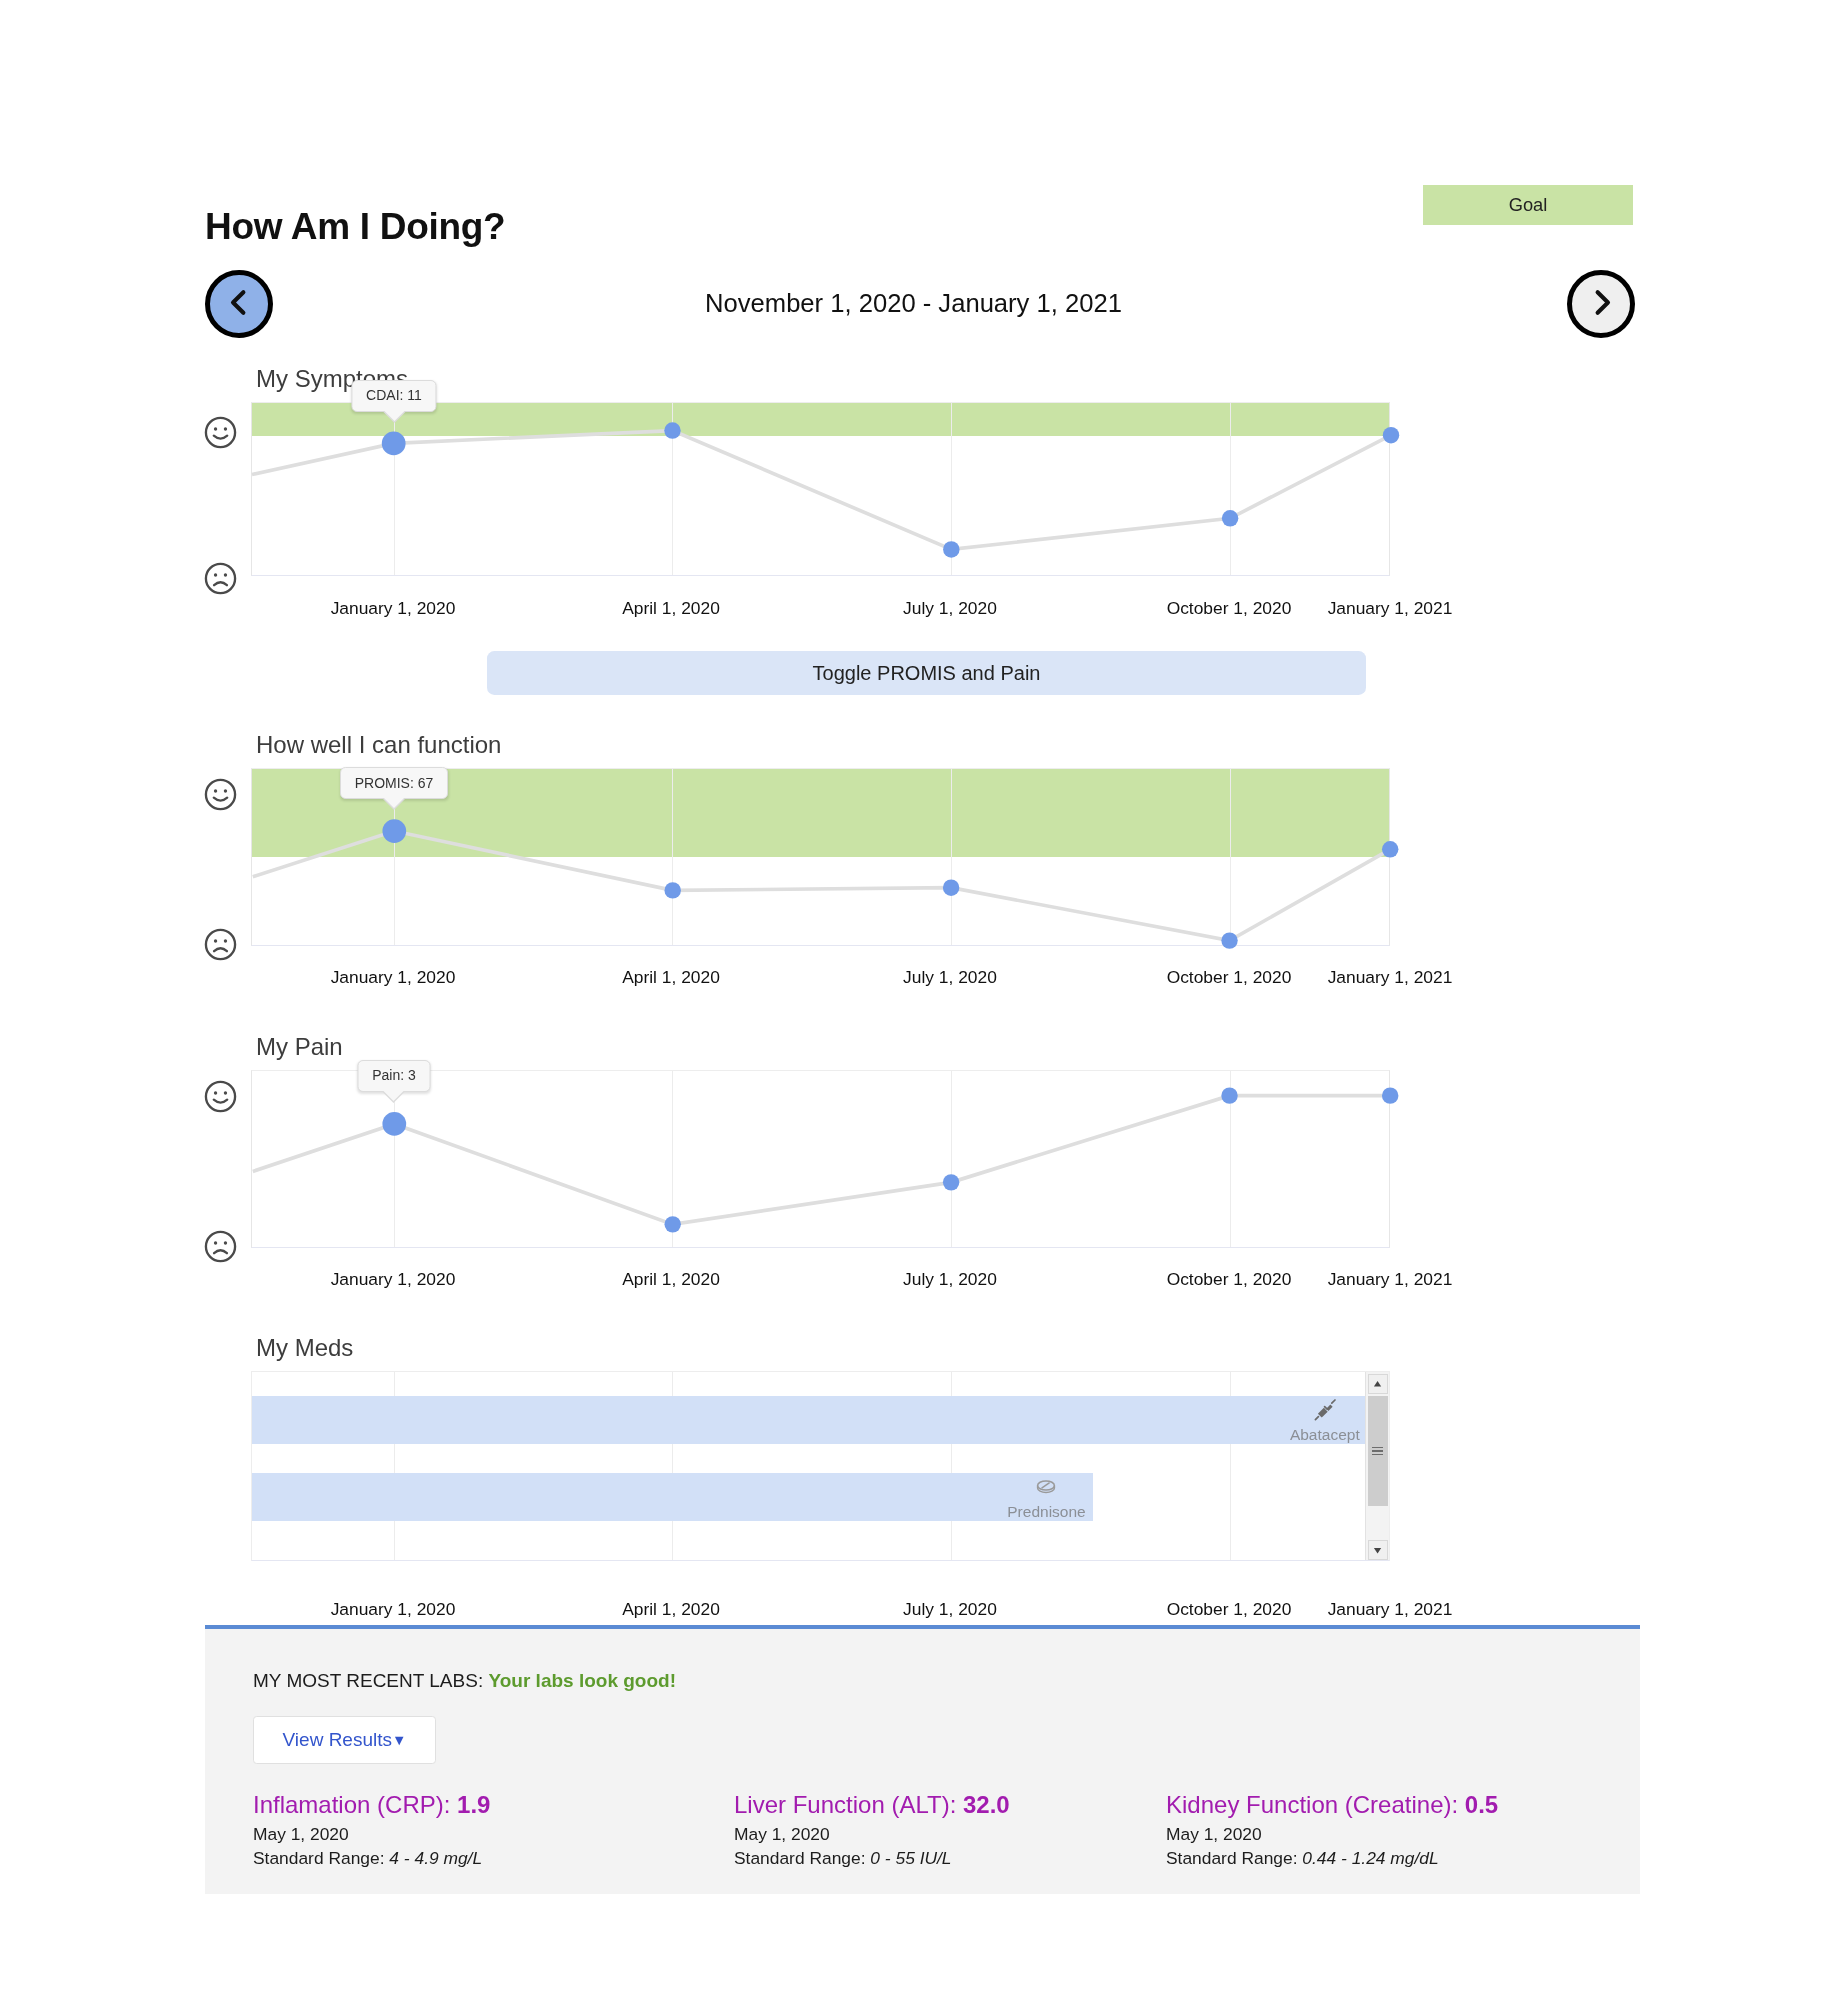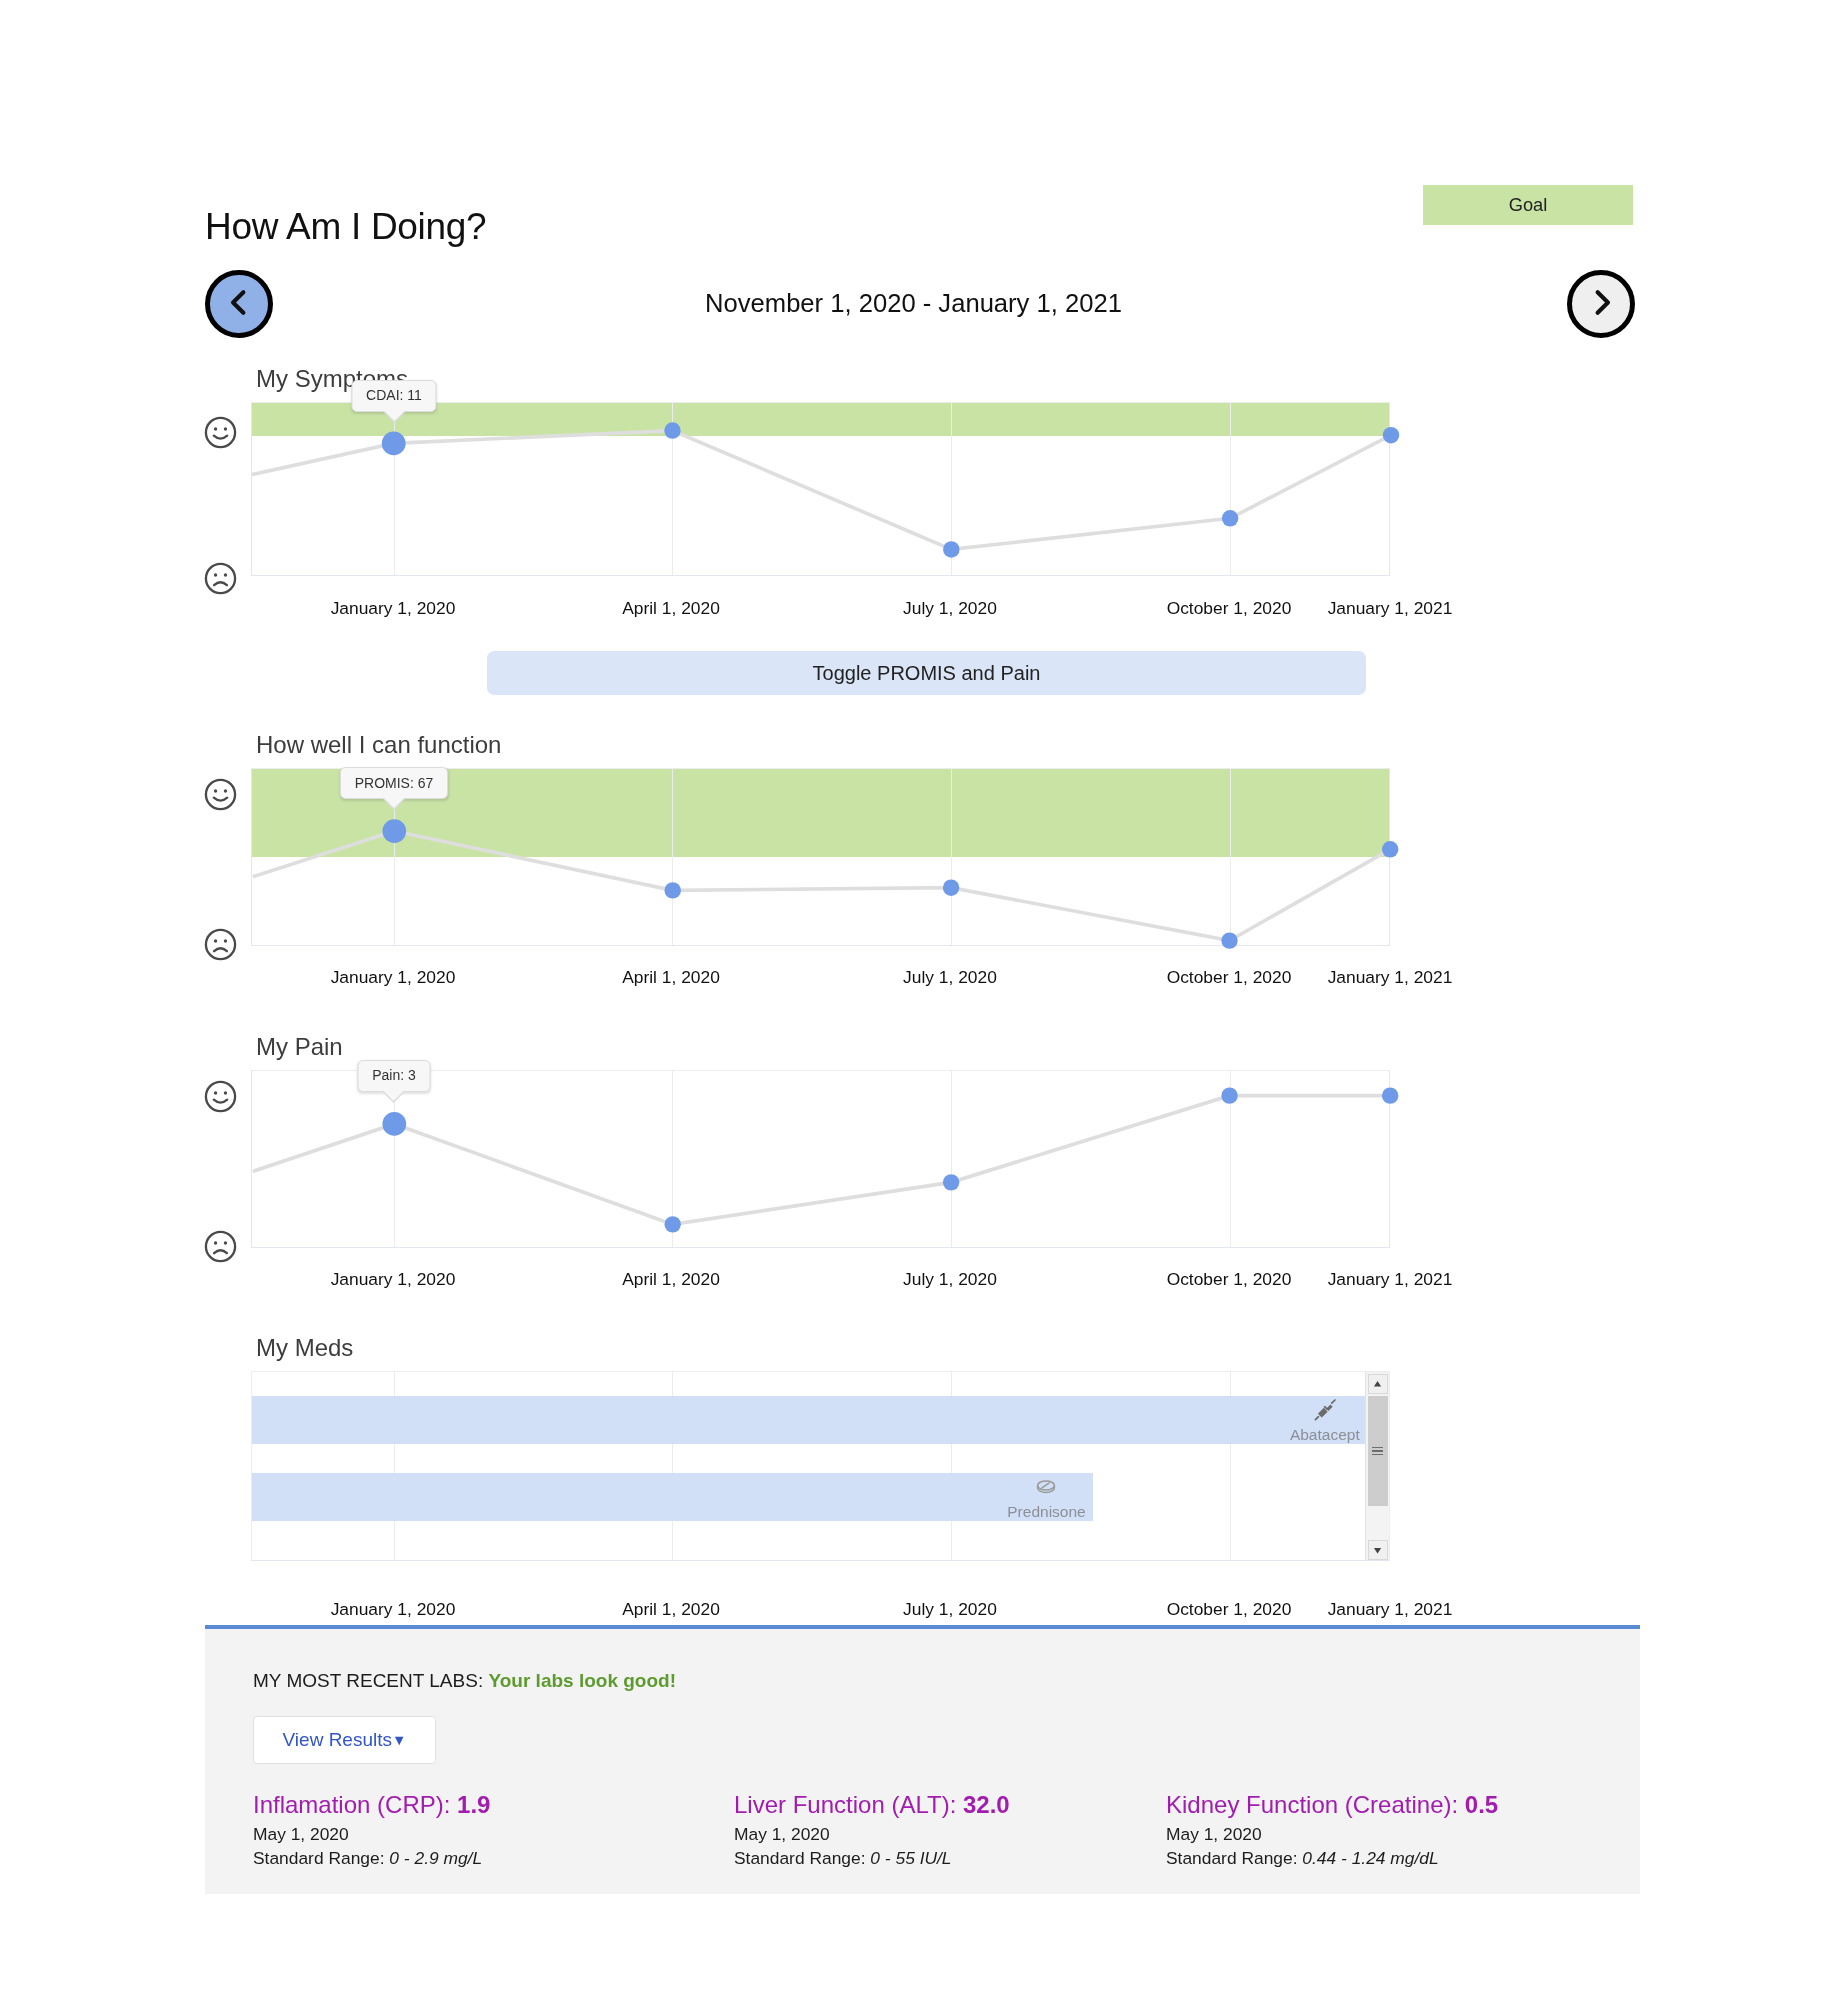--- a/index.html
+++ b/index.html
@@ -15,21 +15,21 @@
   
   .goal-badge {
     position: absolute; left: 1423px; top: 185px;
     width: 210px; height: 40px;
     background: #c9e3a5;
     display: flex; align-items: center; justify-content: center;
     font-size: 18.3px; color: #222;
   }
   .page-title {
     position: absolute; left: 205px; top: 206px;
-    font-size: 37px; font-weight: 400; letter-spacing: -0.3px; color: #111;
+    font-size: 37px; font-weight: 700; letter-spacing: -0.3px; color: #111;
   }
   .date-range {
     position: absolute; left: 0; top: 289px; width: 1827px;
     text-align: center; font-size: 25.6px; color: #111;
   }
   .nav-arrow {
     position: absolute; top: 270px;
     width: 68px; height: 68px; border-radius: 50%;
     border: 5.5px solid #000;
     display: flex; align-items: center; justify-content: center;
@@ -448,21 +448,21 @@
       <span>View Results</span>
       <span class="caret">▼</span>
     </div>
 
     <div class="lab-col" style="left:48px;">
       <div class="lab-name">
         <span>Inflamation (CRP): </span><b>1.9</b>
       </div>
       <div class="lab-date">May 1, 2020</div>
       <div class="lab-range">
-        <span>Standard Range: </span><i>0 - 2.9 mg/L</i>
+        <span>Standard Range: </span><i>4 - 4.9 mg/L</i>
       </div>
     </div>
 
     <div class="lab-col" style="left:529px;">
       <div class="lab-name">
         <span>Liver Function (ALT): </span><b>32.0</b>
       </div>
       <div class="lab-date">May 1, 2020</div>
       <div class="lab-range">
         <span>Standard Range: </span><i>0 - 55 IU/L</i>

